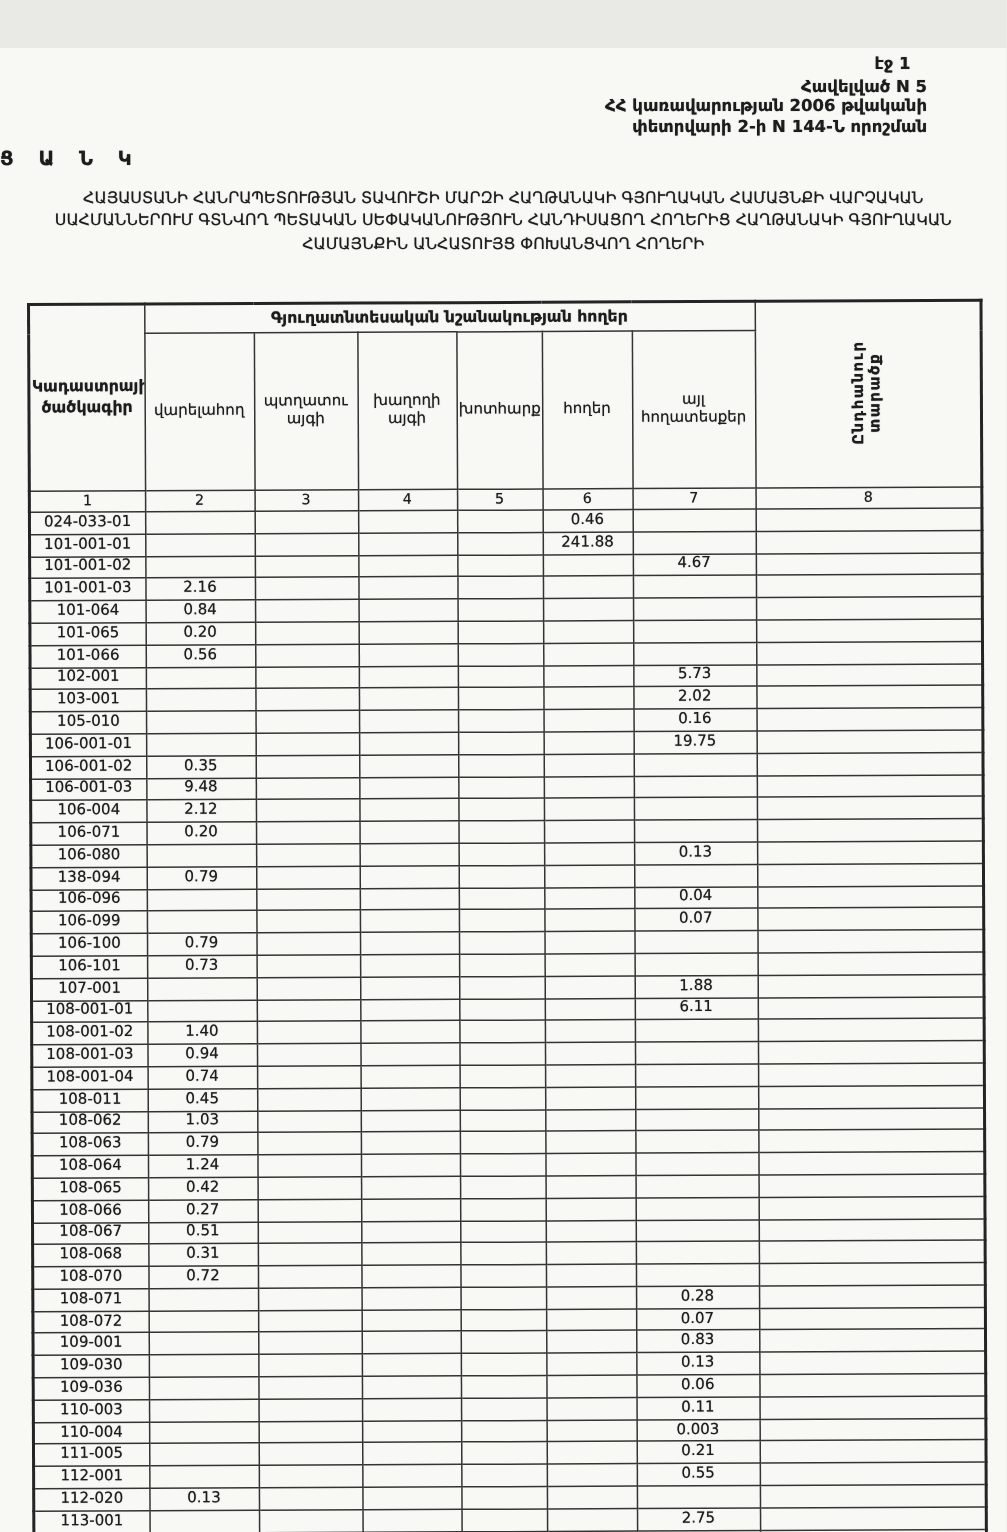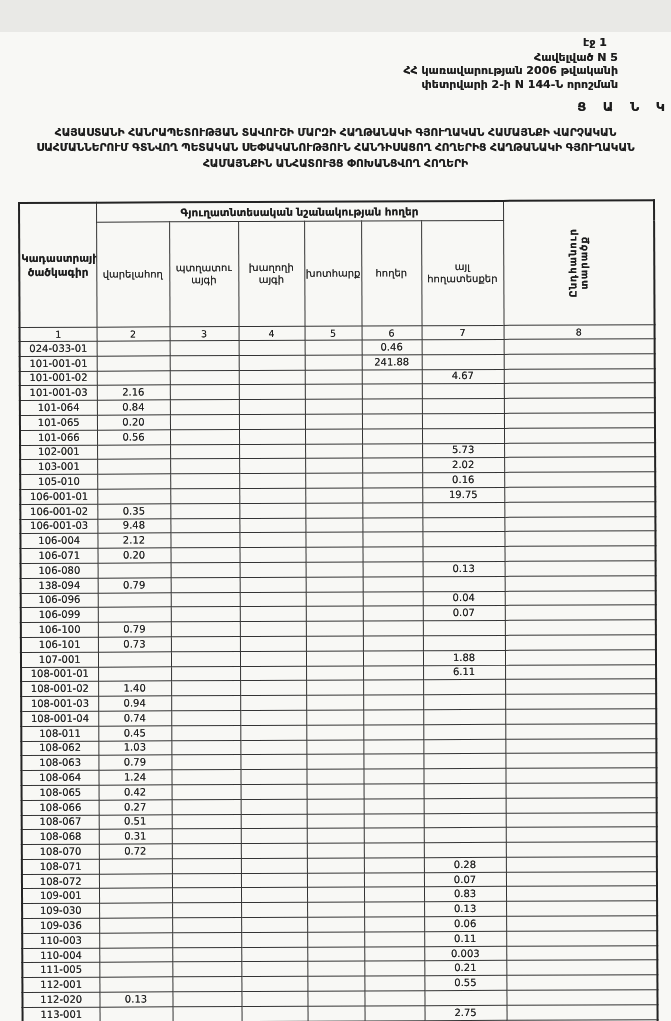--- a/index.html
+++ b/index.html
@@ -17,25 +17,25 @@
   .page-number {
     position:absolute; top:4px; left:583px;
     font-size:11px; font-weight:bold; white-space:nowrap;
   }
   .annex-block {
     position:absolute; top:19px; left:390px; width:228px;
     text-align:right; font-size:11px; font-weight:bold; line-height:1.22;
   }
   .doc-title {
     position:absolute; top:67px; left:0; width:671px;
-    text-align:right; font-size:13px; font-weight:bold; letter-spacing:6px;
+    text-align:left; font-size:13px; font-weight:bold; letter-spacing:6px;
   }
   .doc-subtitle {
     position:absolute; top:93px; left:14px; width:643px;
-    text-align:center; font-size:10.6px; font-weight:bold; line-height:1.45;
+    text-align:center; font-size:10.6px; font-weight:normal; line-height:1.45;
   }
 
   .table-wrap { position:absolute; top:170px; left:18px; }
   table.land-table {
     border-collapse:collapse; table-layout:fixed; width:635px;
     transform:rotate(-0.25deg); transform-origin:left top;
   }
   table.land-table th, table.land-table td {
     border:1px solid #343434;
     padding:0 1px;

